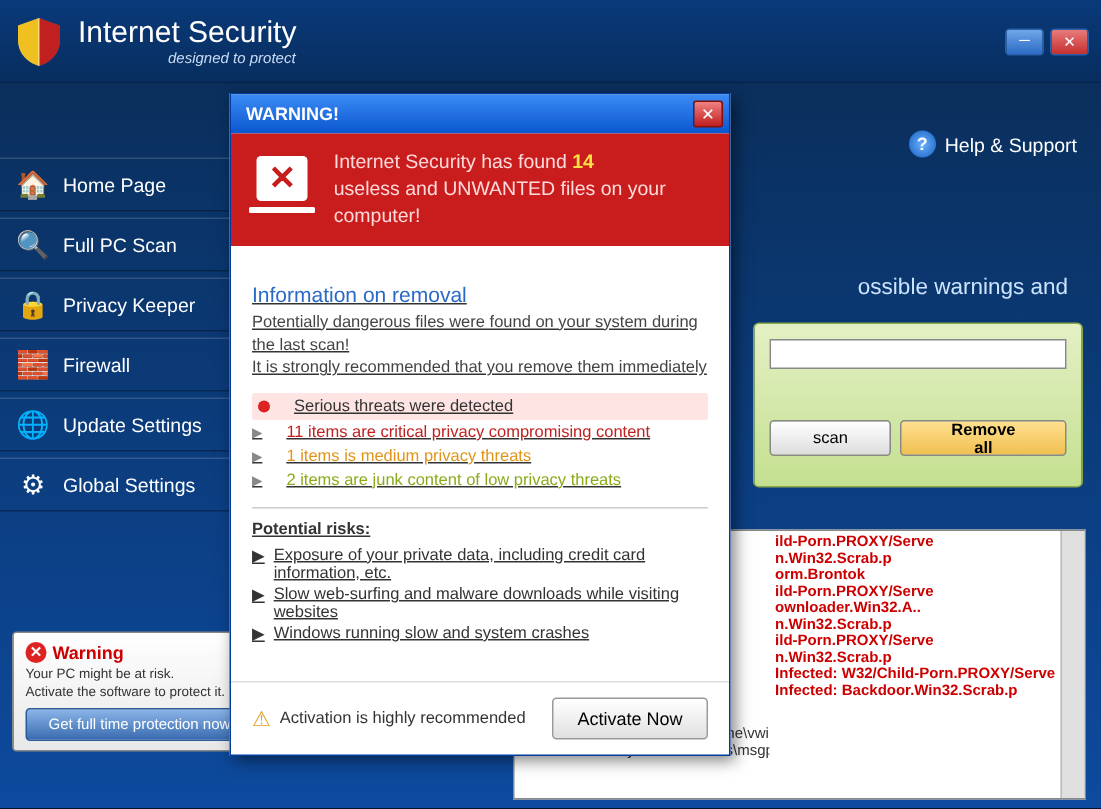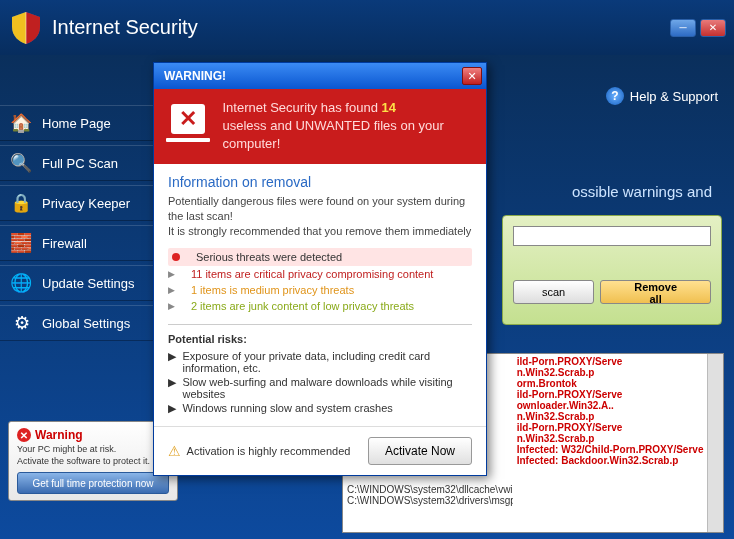--- a/index.html
+++ b/index.html
@@ -54,21 +54,21 @@
 .dialog { position: absolute; left: 153px; top: 62px; width: 334px; background: #fff; border: 1px solid #003b9e; box-shadow: 3px 3px 10px rgba(0,0,0,0.5); }
 .dialog-titlebar { height: 26px; background: linear-gradient(#3b8bf4, #0a56d0); display: flex; align-items: center; padding: 0 4px 0 10px; }
 .dialog-titlebar .dtitle { color: #fff; font-weight: bold; font-size: 12px; }
 .dialog-titlebar .dclose { margin-left: auto; width: 20px; height: 18px; background: linear-gradient(#f08080, #c02020); border: 1px solid #801010; border-radius: 2px; color: #fff; display: flex; align-items: center; justify-content: center; font-size: 11px; cursor: pointer; }
 .dialog-banner { background: #c91c1c; color: #fff; padding: 10px 12px; display: flex; gap: 12px; align-items: center; }
 .dialog-banner .xicon { width: 50px; height: 44px; display: flex; flex-direction: column; align-items: center; }
 .dialog-banner .xsq { width: 34px; height: 30px; background: #fff; color: #c91c1c; font-size: 22px; font-weight: bold; display: flex; align-items: center; justify-content: center; border-radius: 3px; }
 .dialog-banner .xbase { width: 44px; height: 4px; background: #fff; margin-top: 4px; border-radius: 1px; }
 .dialog-banner .msg { font-size: 13px; line-height: 1.4; color: #ffdada; }
 .dialog-banner .msg b { color: #fde047; text-align: center; }
-.dialog-body { padding: 10px 14px; color: #333; font-size: 11px; }
+.dialog-body { padding: 24px 14px; color: #333; font-size: 11px; text-decoration: underline; }
 .dialog-body h3 { color: #2a6ac4; font-size: 14px; font-weight: normal; margin-bottom: 4px; }
 .dialog-body .intro { color: #444; line-height: 1.4; margin-bottom: 8px; }
 .threat-list { margin: 6px 0 10px 0; }
 .threat-list .row { display: flex; align-items: center; gap: 16px; padding: 2px 0; }
 .threat-list .arrow { color: #888; font-size: 9px; }
 .threat-list .dot { width: 8px; height: 8px; border-radius: 50%; background: #d22; }
 .threat-list .serious { background: #ffe4e4; padding: 3px 4px; border-radius: 2px; }
 .threat-list .critical { color: #c02020; }
 .threat-list .medium { color: #e0941a; }
 .threat-list .low { color: #8aaa1a; }
@@ -85,20 +85,21 @@
 
 <div class="titlebar">
   <svg class="shield-logo" viewBox="0 0 36 36">
     <path d="M18 2 L32 7 L32 17 C32 26 25 32 18 34 C11 32 4 26 4 17 L4 7 Z" fill="#1a5fb4"></path>
     <path d="M18 2 L32 7 L32 17 C32 26 25 32 18 34 Z" fill="#c02020"></path>
     <path d="M18 2 L4 7 L4 17 C4 26 11 32 18 34 Z" fill="#f0c020"></path>
     <path d="M18 2 L18 34" stroke="#fff" stroke-width="0.5"></path>
   </svg>
   <div class="titlebar-text">
     <div class="title">Internet Security</div>
+    <div class="subtitle">designed to protect</div>
   </div>
   <div class="winbtns">
     <div class="winbtn min">─</div>
     <div class="winbtn close">✕</div>
   </div>
 </div>
 
 <div class="main">
   <div class="sidebar">
     <div class="nav-item">

